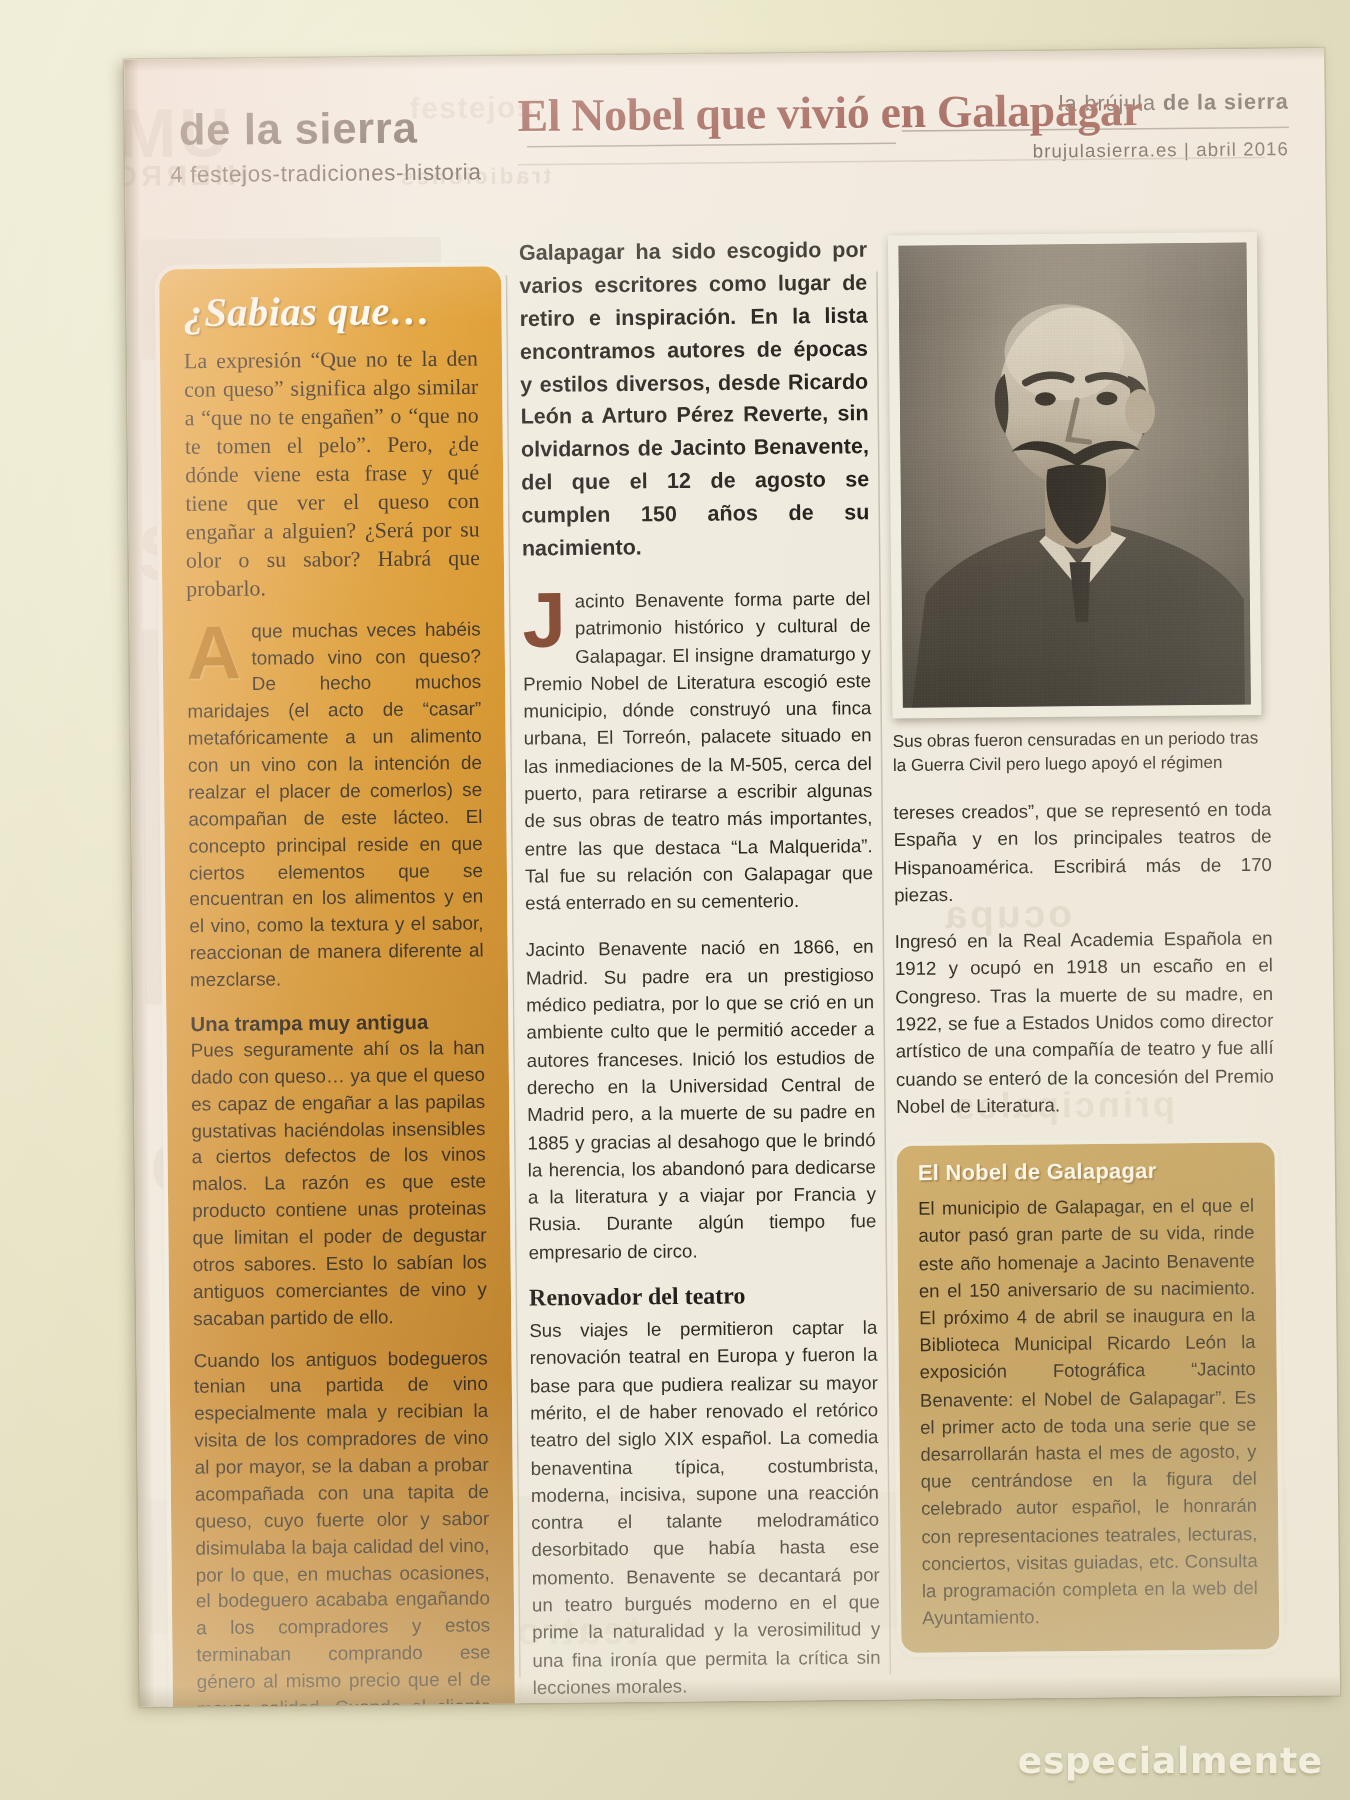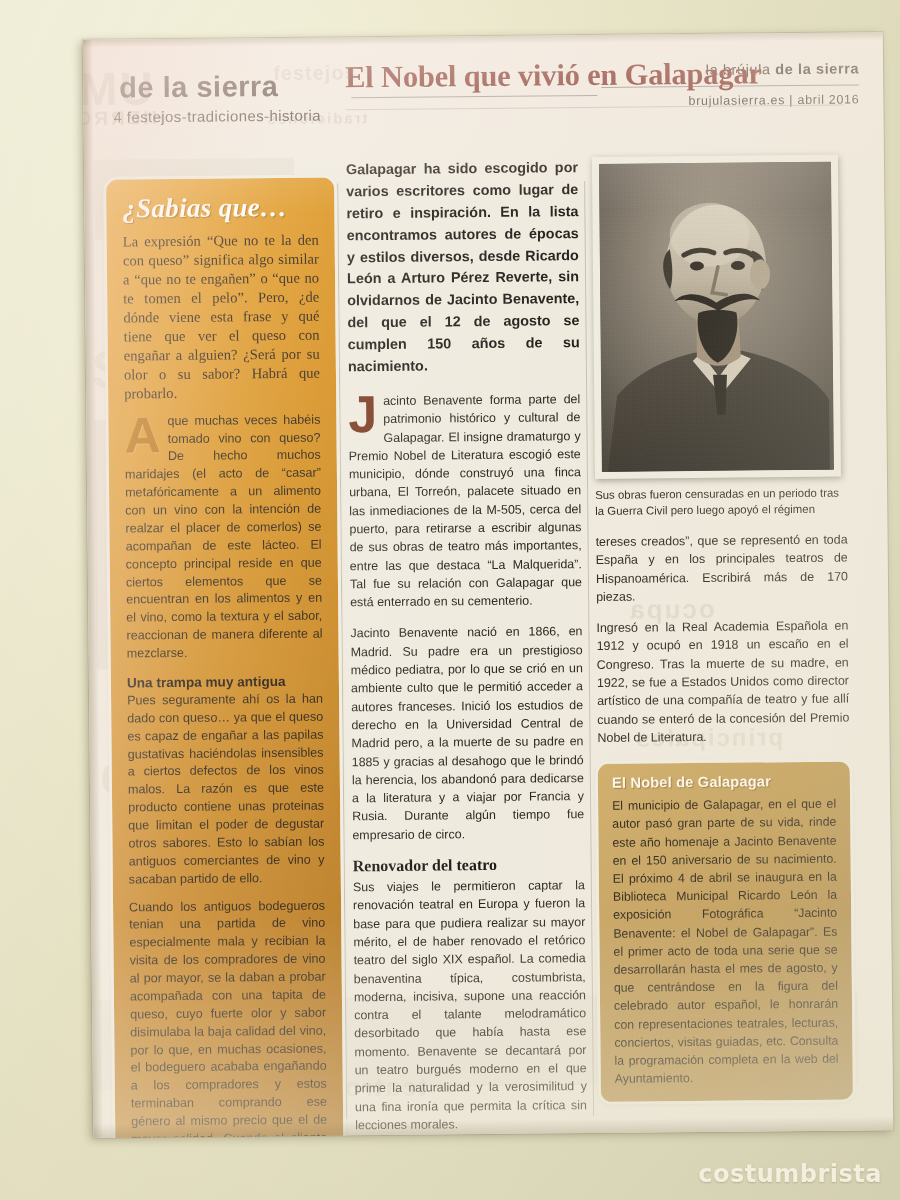--- a/index.html
+++ b/index.html
@@ -330,13 +330,13 @@
       <p class="tb-body">El municipio de Galapagar, en el que el autor pasó gran parte de su vida, rinde este año homenaje a Jacinto Benavente en el 150 aniversario de su nacimiento. El próximo 4 de abril se inaugura en la Biblioteca Municipal Ricardo León la exposición Fotográfica “Jacinto Benavente: el Nobel de Galapagar”. Es el primer acto de toda una serie que se desarrollarán hasta el mes de agosto, y que centrándose en la figura del celebrado autor español, le honrarán con representaciones teatrales, lecturas, conciertos, visitas guiadas, etc. Consulta la programación completa en la web del Ayuntamiento.</p>
     </div>
   </div>
 
   <div class="edge top"></div>
   <div class="edge left"></div>
   <div class="edge bottom"></div>
   <div class="paper-light"></div>
 </div>
 
-<div id="watermark">costumbrista</div>
+<div id="watermark">especialmente</div>
 
 </body></html>

